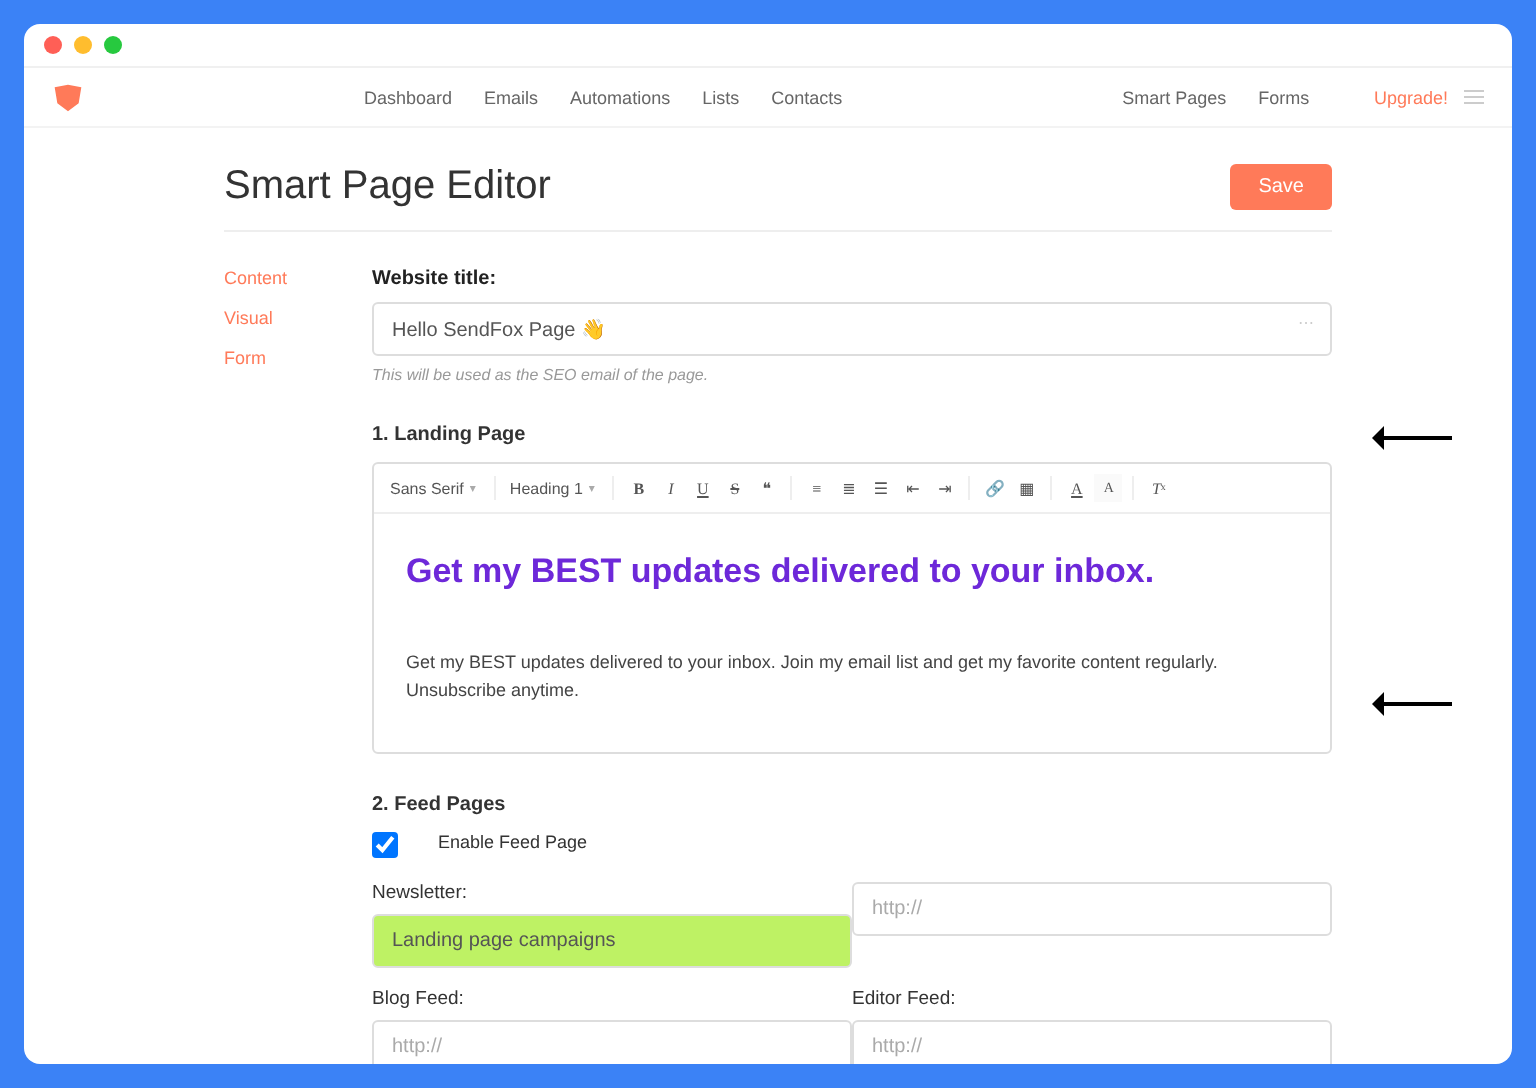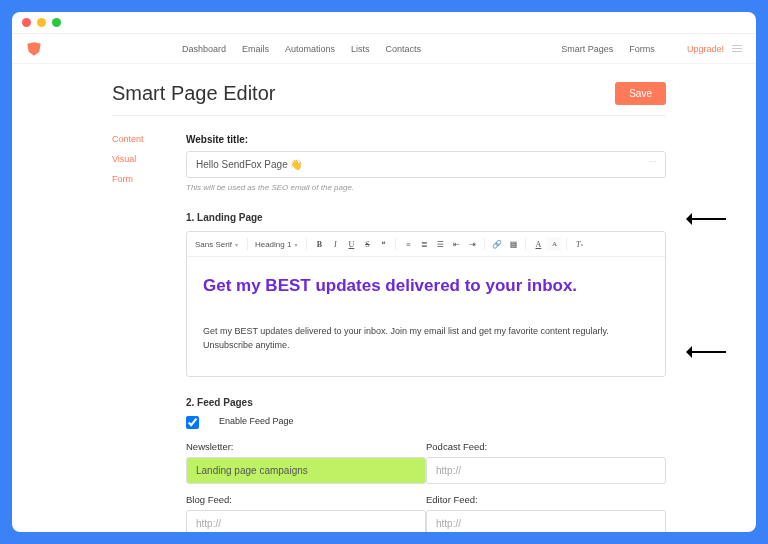--- a/index.html
+++ b/index.html
@@ -159,21 +159,20 @@
         <label class="checkbox-row">
           <input type="checkbox" checked="" style="">
           <span>Enable Feed Page</span>
         </label>
         <div class="feeds-grid">
           <div class="feed-item">
             <label class="flabel">Newsletter:</label>
             <input class="input sel v" value="Landing page campaigns" style="">
           </div>
           <div class="feed-item">
-            <label class="flabel">Podcast Feed:</label>
             <input class="input" placeholder="http://" style="">
           </div>
           <div class="feed-item">
             <label class="flabel">Blog Feed:</label>
             <input class="input" placeholder="http://" style="">
           </div>
           <div class="feed-item">
             <label class="flabel">Editor Feed:</label>
             <input class="input" placeholder="http://" style="">
           </div>

